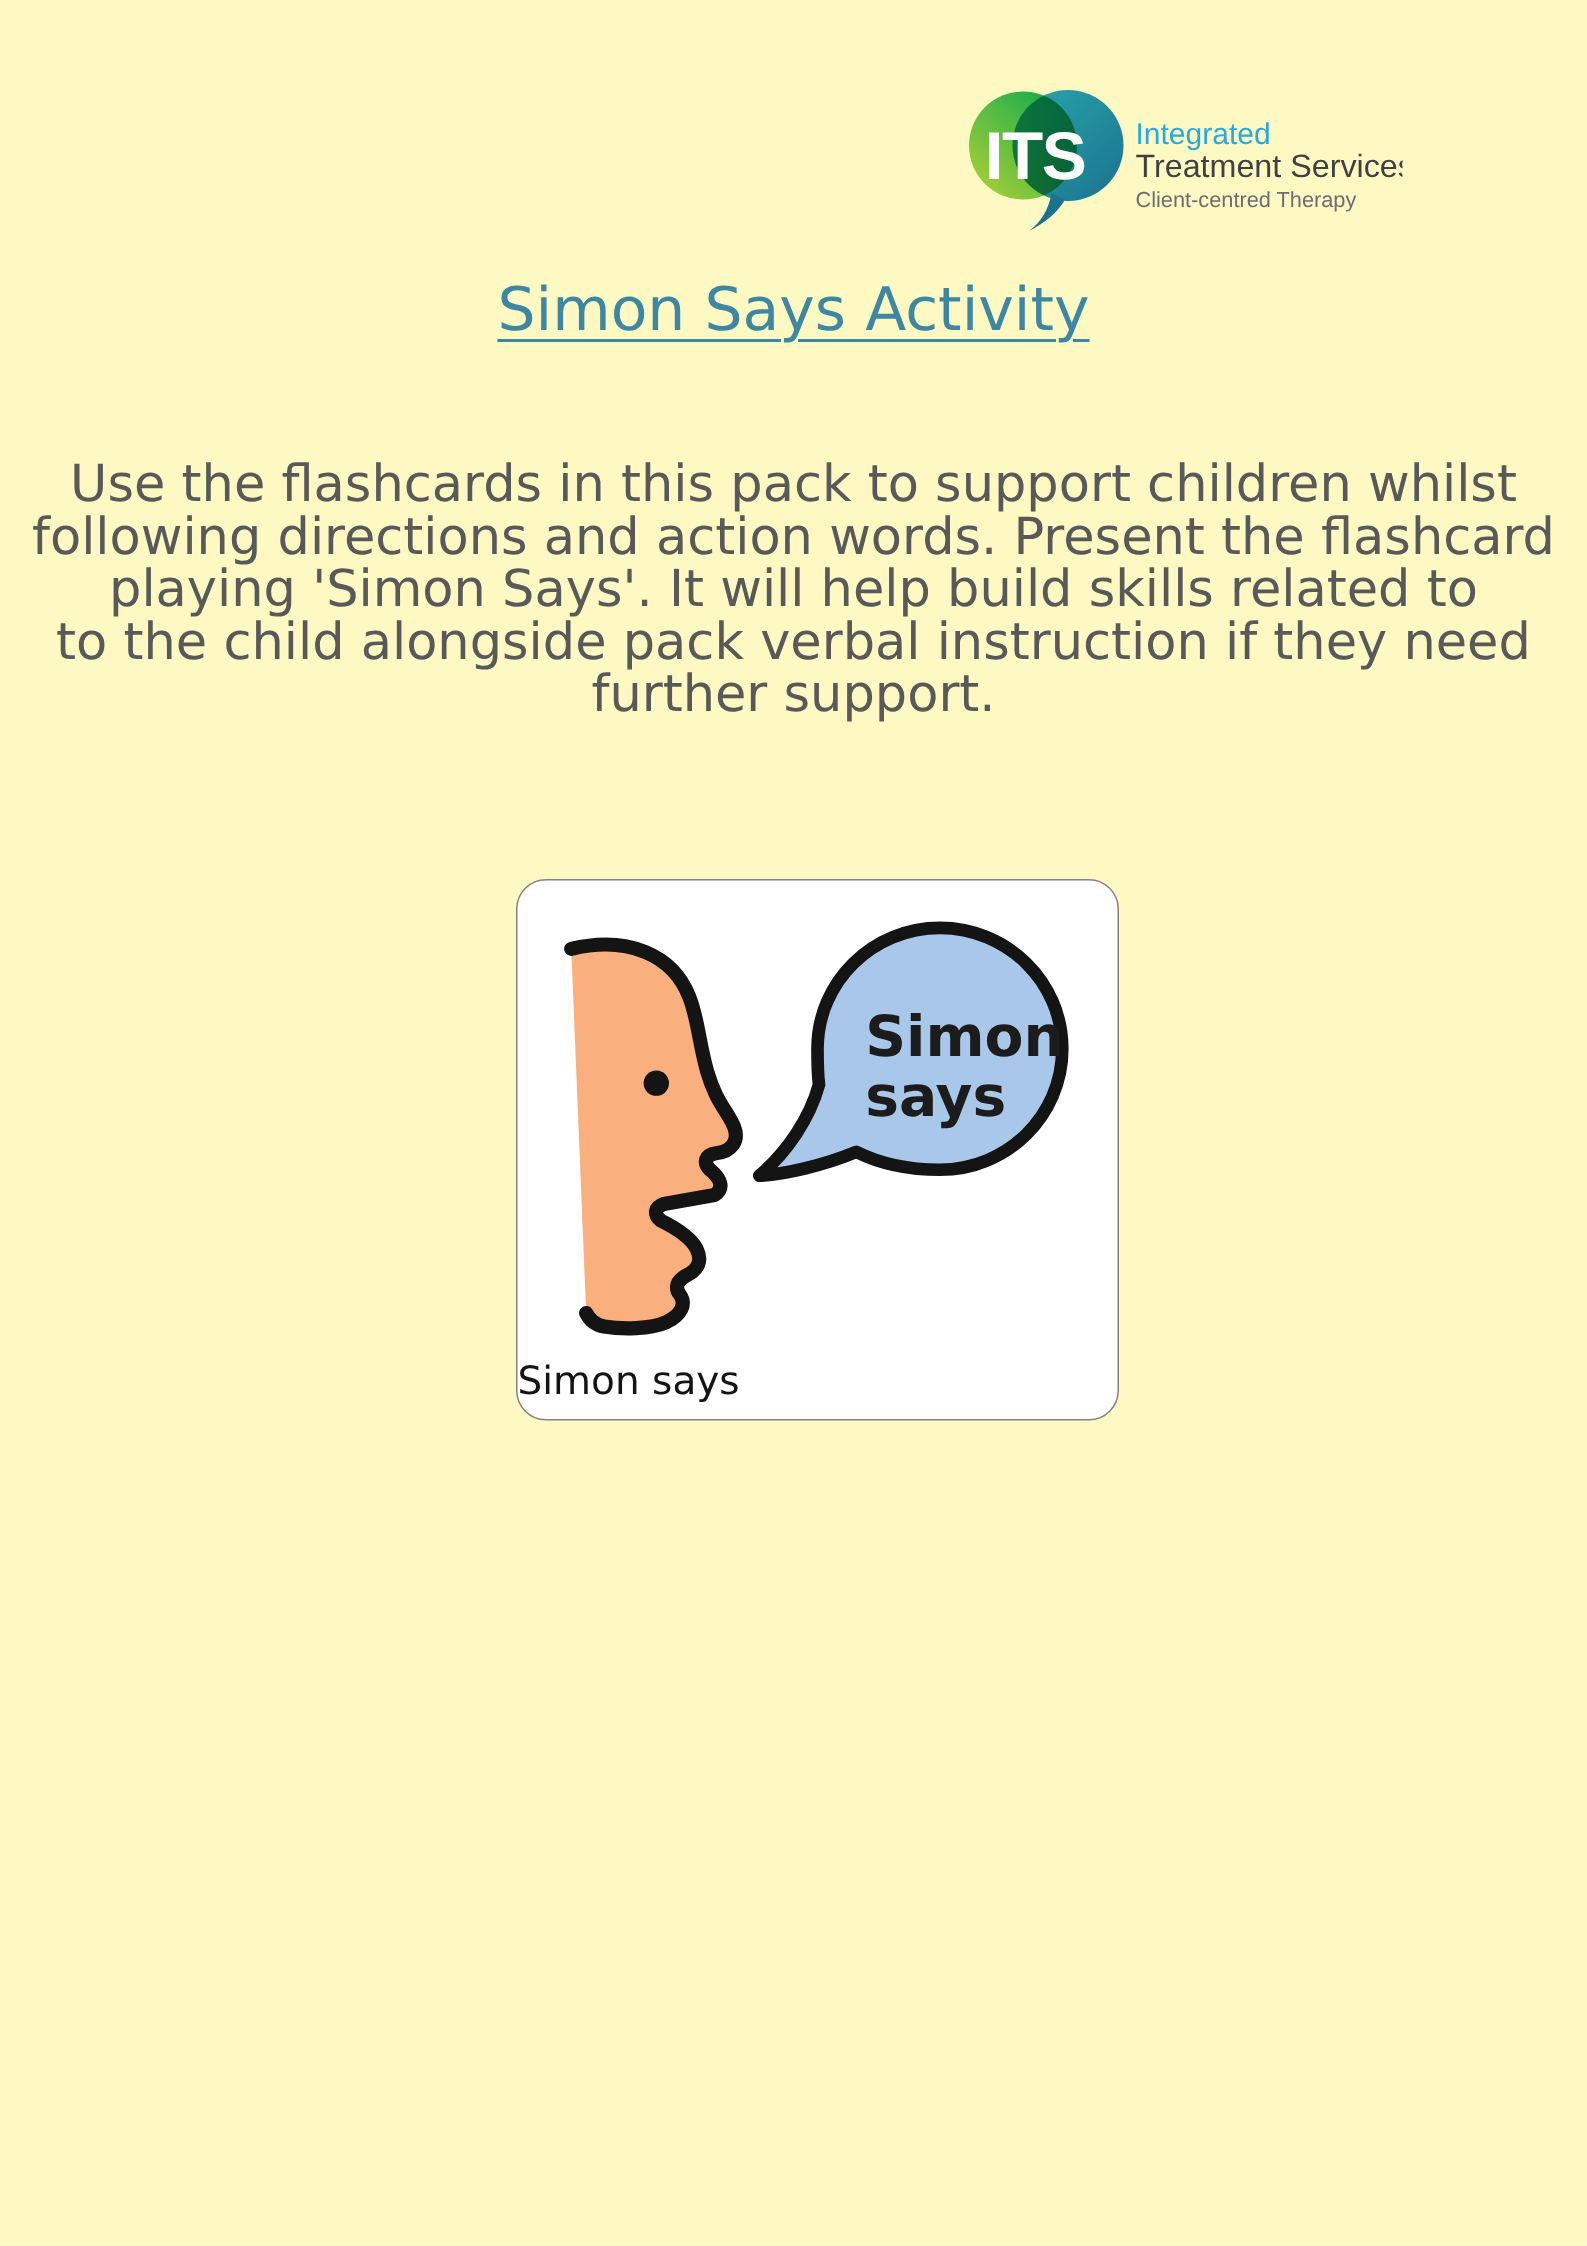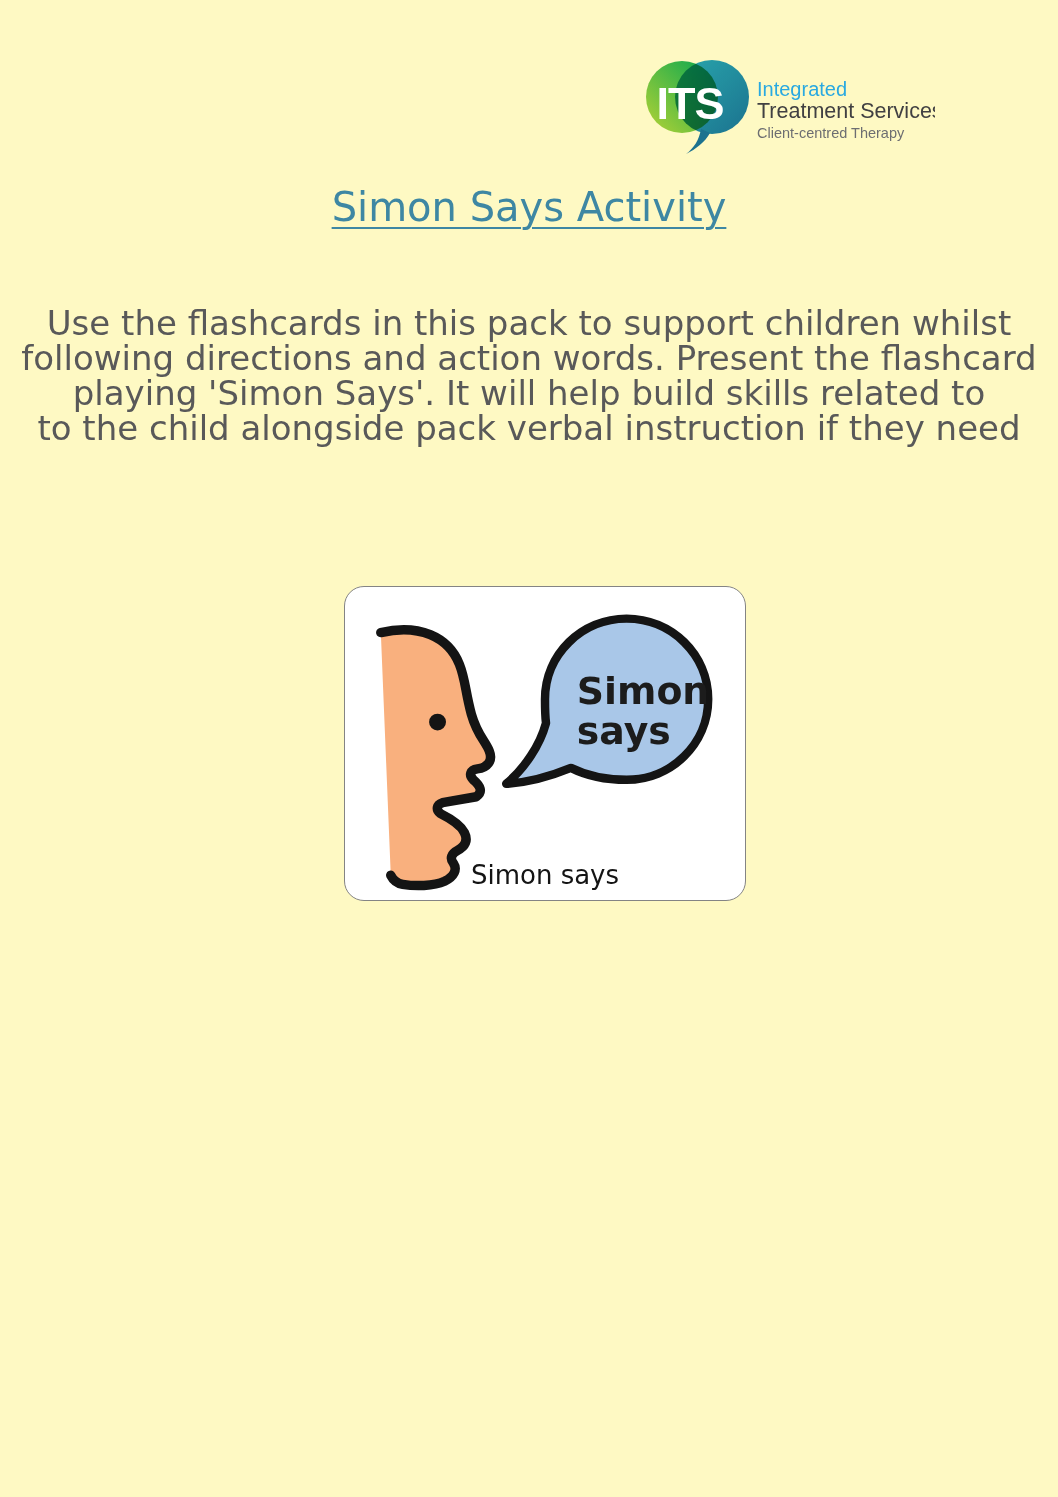--- a/index.html
+++ b/index.html
@@ -51,39 +51,38 @@
     font-size: 34px;
     line-height: 35px;
   }
 
   
   .flashcard {
     position: absolute;
     left: 344px;
     top: 586px;
     width: 402px;
-    height: 315px;
+    height: 361px;
     border: 1.5px solid #848484;
     border-radius: 20px;
     box-sizing: border-box;
     background: #ffffff;
   }
   .flashcard-art {
     position: absolute;
     left: 0;
     top: 0;
     width: 100%;
     height: 312px;
   }
   .flashcard-caption {
     position: absolute;
     left: 0;
     bottom: 10px;
     width: 100%;
-    text-align: center;
     font-size: 26px;
     color: #141414;
   }
 
   .bubble-word {
     font-family: "DejaVu Sans", "Liberation Sans", sans-serif;
     font-weight: bold;
     font-size: 38px;
     fill: #1c1c1c;
   }
@@ -128,20 +127,21 @@
 
   <h1 class="title">
     <span class="title-text">Simon Says Activity</span>
   </h1>
 
   <div class="intro">
     <div class="intro-line">Use the flashcards in this pack to support children whilst</div>
     <div class="intro-line">following directions and action words. Present the flashcard</div>
     <div class="intro-line">playing 'Simon Says'. It will help build skills related to</div>
     <div class="intro-line">to the child alongside pack verbal instruction if they need</div>
+    <div class="intro-line">further support.</div>
   </div>
 
   <div class="flashcard">
     <svg class="flashcard-art" viewBox="0 0 402 312">
 
       <path d="M 36 45
                C 74 36 104 49 115 77
                C 121 92 121 105 127 127
                C 133 148 141 154 145 164
                C 149 174 143 181 133 182

